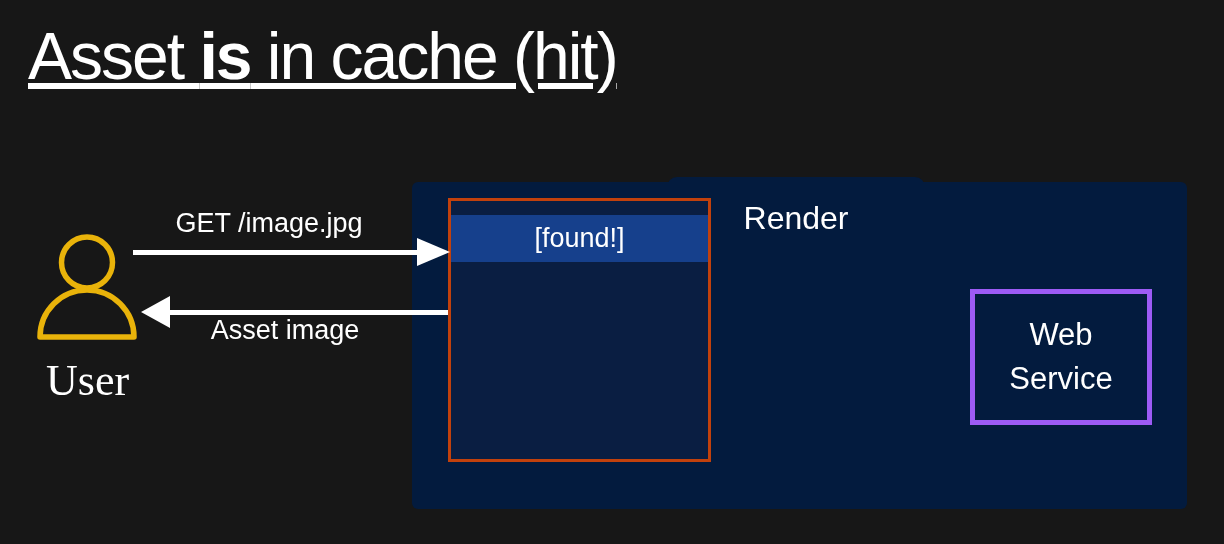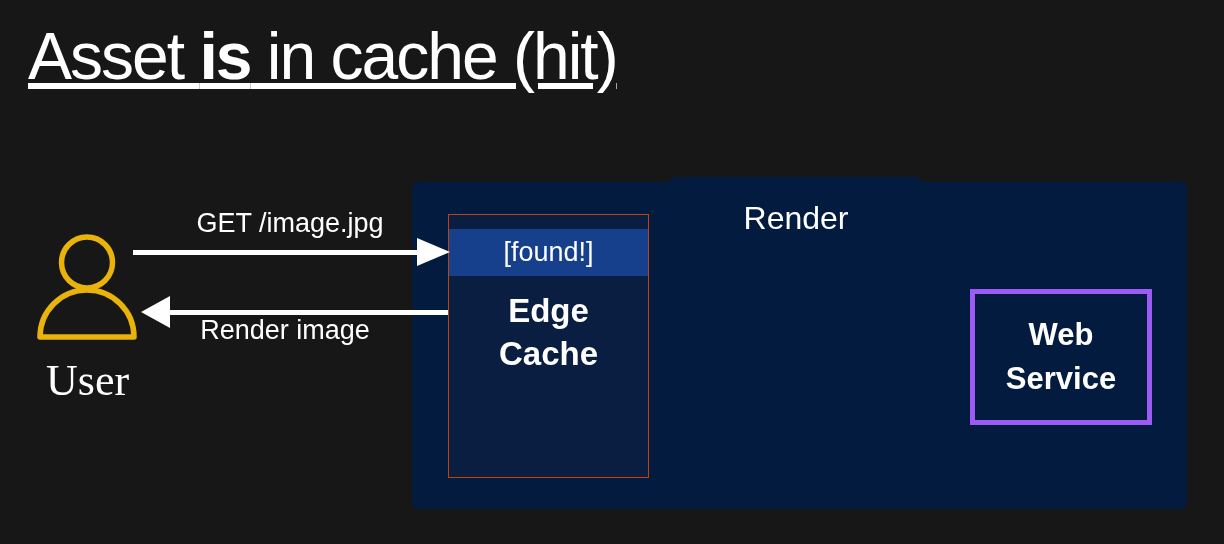--- a/index.html
+++ b/index.html
@@ -30,89 +30,88 @@
     left:412px;top:182px;width:775px;height:327px;
     background:#031B3E;border-radius:6px;
   }
   .render-label{
     left:667px;top:200px;width:258px;
     text-align:center;font-size:32px;font-weight:400;color:#fff;
   }
 
   
   .cache-box{
-    left:448px;top:214px;width:201px;height:264px;
-    box-sizing:border-box;border:1px solid #c2410c;
+    left:448px;top:198px;width:263px;height:264px;
+    box-sizing:border-box;border:3px solid #c2410c;
     background:#0A1E42;
   }
   .found-badge{
     margin-top:14px;width:100%;height:47px;line-height:47px;
     background:#16408C;color:#fff;font-size:27px;text-align:center;
   }
   .cache-label{
     width:130px;margin:13px auto 0;
     font-size:33px;font-weight:700;line-height:43px;
     text-align:center;color:#fff;
   }
 
   
   .web-box{
     left:970px;top:289px;width:182px;height:136px;
     box-sizing:border-box;border:5px solid #9D5BF5;
     display:flex;align-items:center;justify-content:center;
   }
   .web-label{
     width:124px;text-align:center;
-    font-size:31px;font-weight:700;line-height:44px;color:#fff;
+    font-size:31px;font-weight:400;line-height:44px;color:#fff;
   }
 
   
   .user-svg{left:30px;top:225px;}
   .user-label{left:46px;top:355px;font-size:44px;font-weight:400;color:#fff;line-height:1.2;font-family:Liberation Serif, serif;}
 
   
   .line{background:#ffffff;height:5px;}
   .get-line{left:133px;top:250px;width:284px;}
   .get-head{
     left:417px;top:238px;width:0;height:0;
     border-top:14px solid transparent;border-bottom:14px solid transparent;
     border-left:33px solid #ffffff;
   }
-  .get-label{left:148px;top:208px;width:284px;text-align:center;font-size:27px;color:#fff;}
+  .get-label{left:127px;top:208px;width:284px;text-align:center;font-size:27px;color:#fff;}
   .ret-line{left:169px;top:310px;width:279px;}
   .ret-head{
     left:141px;top:296px;width:0;height:0;
     border-top:16px solid transparent;border-bottom:16px solid transparent;
     border-right:29px solid #ffffff;
   }
   .ret-label{left:145px;top:315px;width:280px;text-align:center;font-size:27px;color:#fff;}
 </style>
 </head>
 <body>
 
 <div class="abs title"><span>Asset </span><strong>is</strong><span> in cache (hit)</span></div>
 
 <div class="abs panel-tab"></div>
 <div class="abs panel"></div>
 <div class="abs render-label">Render</div>
 
 <div class="abs cache-box">
   <div class="found-badge">[found!]</div>
-  <div class="cache-label">Edge Cache</div>
 </div>
 
 <div class="abs web-box">
   <div class="web-label">Web Service</div>
 </div>
 
 <svg class="abs user-svg" width="115" height="120" viewBox="0 0 115 120">
   <path d="M10 112 A47 47 0 0 1 104 112 Z" fill="none" stroke="#E9B30A" stroke-width="5.5" stroke-linejoin="round"></path>
   <circle cx="57" cy="37.5" r="25.5" fill="#171717" stroke="#E9B30A" stroke-width="5.5"></circle>
 </svg>
 <div class="abs user-label">User</div>
 
 <div class="abs line get-line"></div>
 <div class="abs get-head"></div>
 <div class="abs get-label">GET /image.jpg</div>
 
 <div class="abs line ret-line"></div>
 <div class="abs ret-head"></div>
-<div class="abs ret-label">Render image</div>
+<div class="abs ret-label">Asset image</div>
 
 </body></html>

